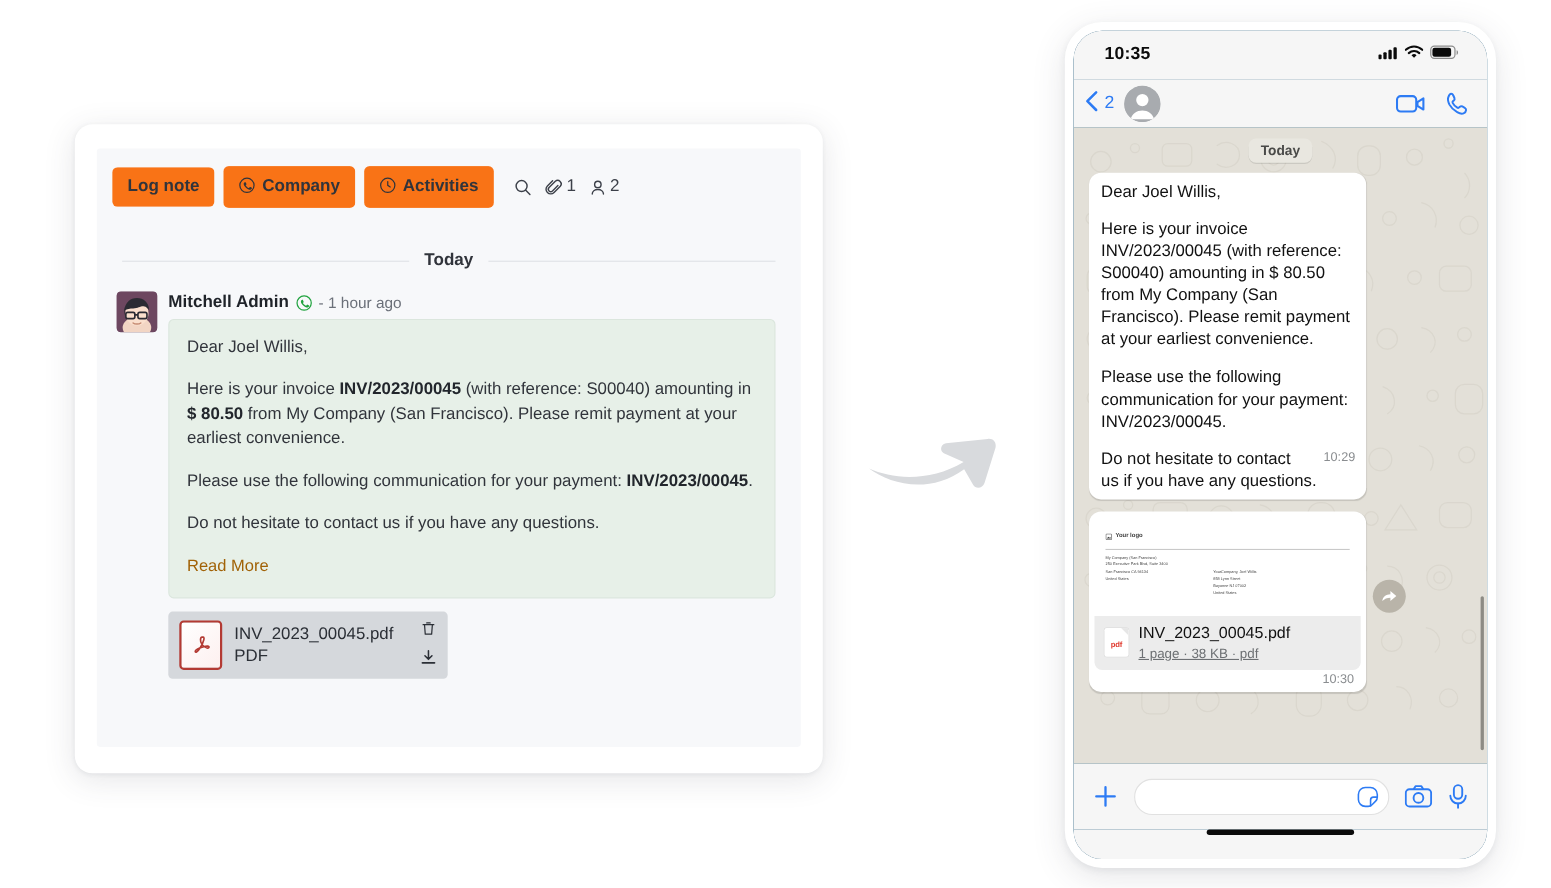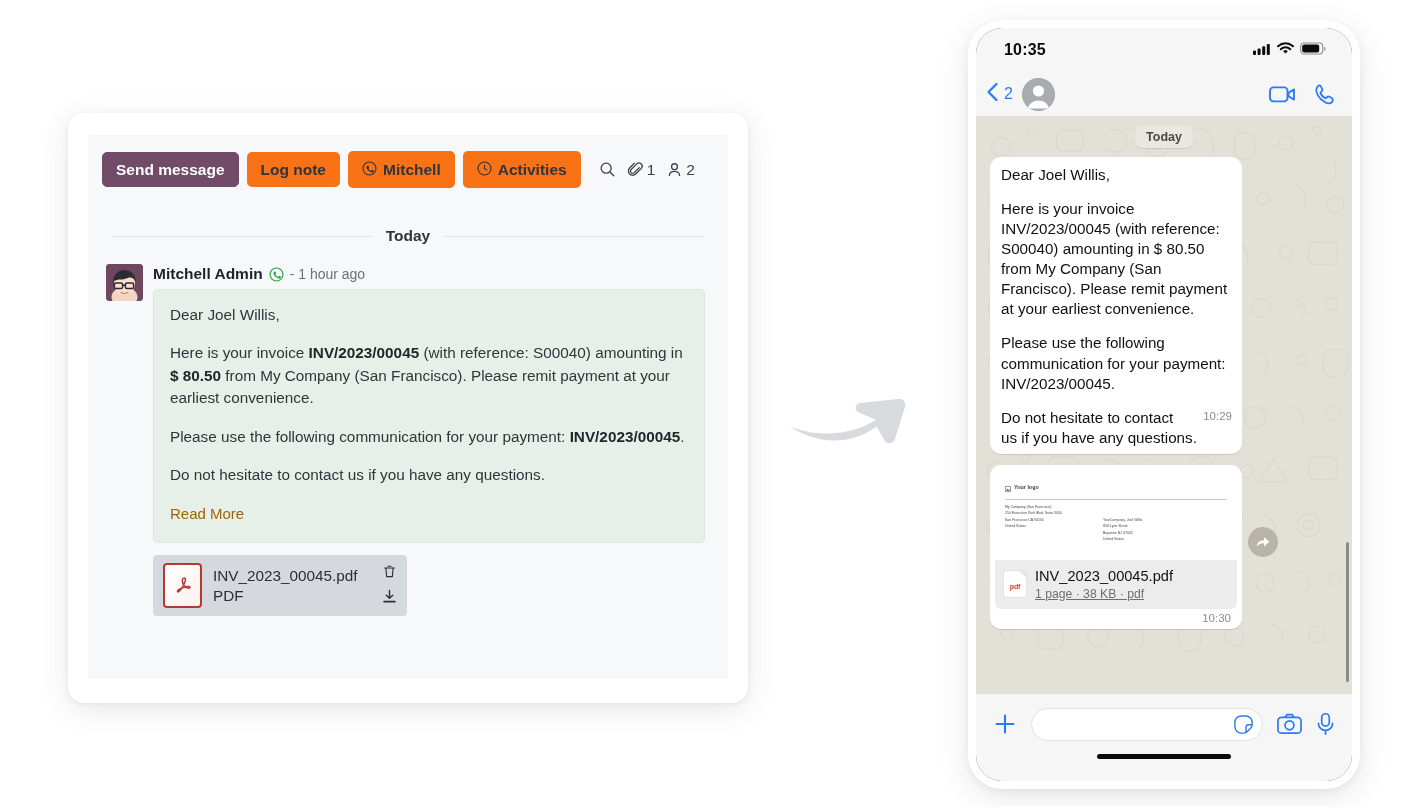--- a/index.html
+++ b/index.html
@@ -402,34 +402,31 @@
 </style>
 </head>
 <body>
 
 <div id="stage">
 
   <div id="odoo-card">
     <div id="chatter-panel">
 
       <div class="chatter-toolbar">
-        <button class="btn primary">
-          <span>Send message</span>
-        </button>
         <button class="btn">
           <span>Log note</span>
         </button>
         <button class="btn">
           <span class="gl">
             <svg width="15" height="15" viewBox="0 0 16 16" fill="none">
               <circle cx="8" cy="8" r="6.9" stroke="#31343b" stroke-width="1.2"></circle>
               <path d="M5.6 5.4c.25-.5.5-.5.75-.5.2 0 .4.02.55.4.16.38.54 1.3.58 1.4.05.1.08.22.01.35-.07.13-.1.2-.2.32-.1.11-.21.25-.3.34-.1.1-.2.2-.09.4.12.2.52.86 1.12 1.39.77.69 1.42.9 1.62 1 .2.1.32.08.44-.05.12-.14.5-.58.63-.78.13-.2.26-.17.44-.1.18.07 1.1.52 1.3.62.18.1.3.14.35.22.04.08.04.47-.11.92-.16.45-.92.86-1.29.89-.36.03-.7.17-2.37-.5-2-.8-3.27-2.86-3.37-3-.1-.13-.8-1.07-.8-2.04 0-.97.5-1.44.69-1.64z" fill="#31343b"></path>
             </svg>
           </span>
-          <span>Mitchell</span>
+          <span>Company</span>
         </button>
         <button class="btn">
           <span class="gl">
             <svg width="15" height="15" viewBox="0 0 16 16" fill="none">
               <circle cx="8" cy="8" r="6.9" stroke="#31343b" stroke-width="1.2"></circle>
               <path d="M8 4.3V8l2.4 1.6" stroke="#31343b" stroke-width="1.2" stroke-linecap="round"></path>
             </svg>
           </span>
           <span>Activities</span>
         </button>

